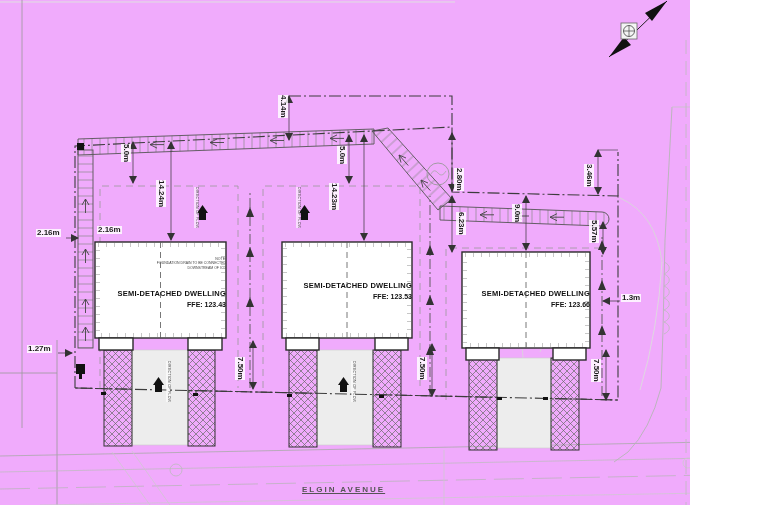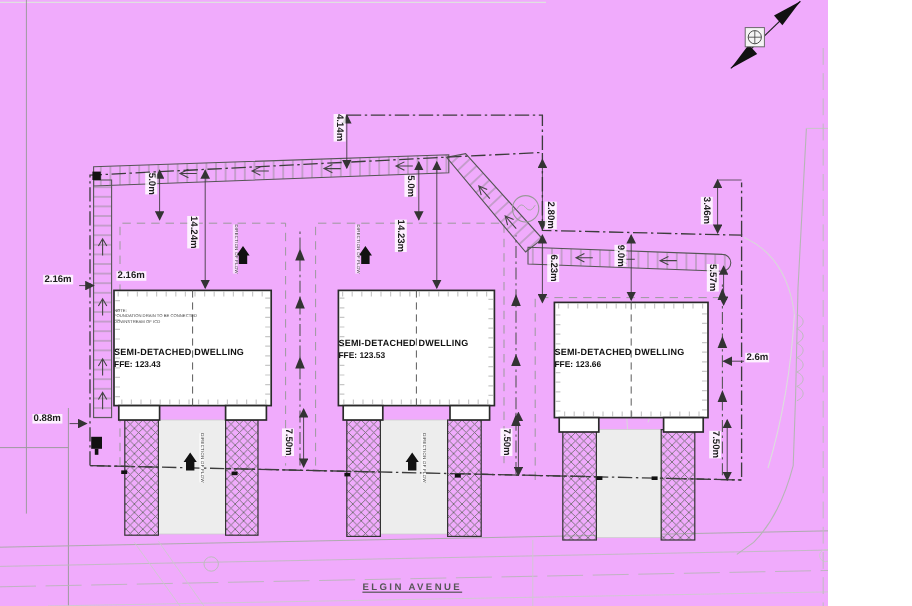--- a/index.html
+++ b/index.html
@@ -3,21 +3,21 @@
 <meta charset="utf-8">
 <style>
   html,body{margin:0;padding:0;background:#fff;}
   .page{position:relative;width:690px;height:505px;background:#f0abfc;overflow:hidden;
         font-family:"Liberation Sans",sans-serif;color:#222;}
   .page svg{position:absolute;left:0;top:0;}
   .lbl{position:absolute;line-height:1;white-space:nowrap;}
   .dim{font-size:8px;font-weight:bold;color:#1c1c1c;background:rgba(255,255,255,.82);padding:0 1px;}
   .vtext{writing-mode:vertical-rl;}
   .flow{font-size:3.5px;color:#333;letter-spacing:.3px;background:rgba(255,255,255,.6);}
-  .bldg{position:absolute;text-align:left;color:#111;}
+  .bldg{position:absolute;text-align:right;color:#111;}
   .bname{font-size:7.5px;font-weight:bold;letter-spacing:.2px;}
   .bffe{font-size:7px;font-weight:bold;margin-top:3px;}
   .bnote{font-size:3.5px;color:#444;line-height:1.25;}
   .street{color:#555;font-weight:bold;}
   .elgin{font-size:8px;letter-spacing:2px;text-decoration:underline;}
   .albert{font-size:6.5px;letter-spacing:1.6px;}
 </style>
 </head>
 <body>
 
@@ -226,22 +226,22 @@
 <div class="lbl dim vtext" style="left:156px;top:180px">14.24m</div>
 <div class="lbl dim vtext" style="left:337px;top:146px">5.0m</div>
 <div class="lbl dim vtext" style="left:329px;top:183px">14.23m</div>
 <div class="lbl dim vtext" style="left:454px;top:168px">2.80m</div>
 <div class="lbl dim vtext" style="left:456px;top:212px">6.23m</div>
 <div class="lbl dim vtext" style="left:512px;top:204px">9.0m</div>
 <div class="lbl dim vtext" style="left:584px;top:164px">3.46m</div>
 <div class="lbl dim vtext" style="left:589px;top:220px">5.57m</div>
 <div class="lbl dim" style="left:36px;top:229px">2.16m</div>
 <div class="lbl dim" style="left:97px;top:226px">2.16m</div>
-<div class="lbl dim" style="left:27px;top:345px">0.88m</div>
-<div class="lbl dim" style="left:621px;top:294px">2.6m</div>
+<div class="lbl dim" style="left:27px;top:345px">1.27m</div>
+<div class="lbl dim" style="left:621px;top:294px">1.3m</div>
 <div class="lbl dim vtext" style="left:235px;top:357px">7.50m</div>
 <div class="lbl dim vtext" style="left:417px;top:357px">7.50m</div>
 <div class="lbl dim vtext" style="left:591px;top:359px">7.50m</div>
 
 <div class="lbl flow vtext" style="left:194px;top:187px">DIRECTION OF FLOW</div>
 <div class="lbl flow vtext" style="left:296px;top:187px">DIRECTION OF FLOW</div>
 <div class="lbl flow vtext" style="left:166px;top:361px">DIRECTION OF FLOW</div>
 <div class="lbl flow vtext" style="left:351px;top:361px">DIRECTION OF FLOW</div>
 
 <div class="bldg bnote" style="left:95px;top:257px;width:131px">

